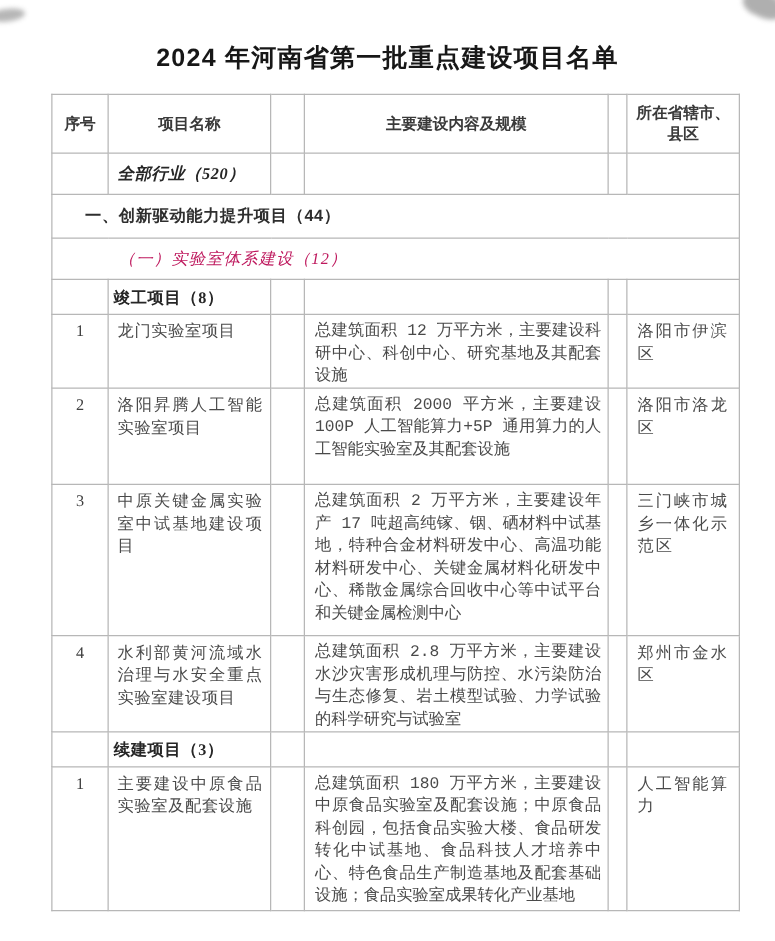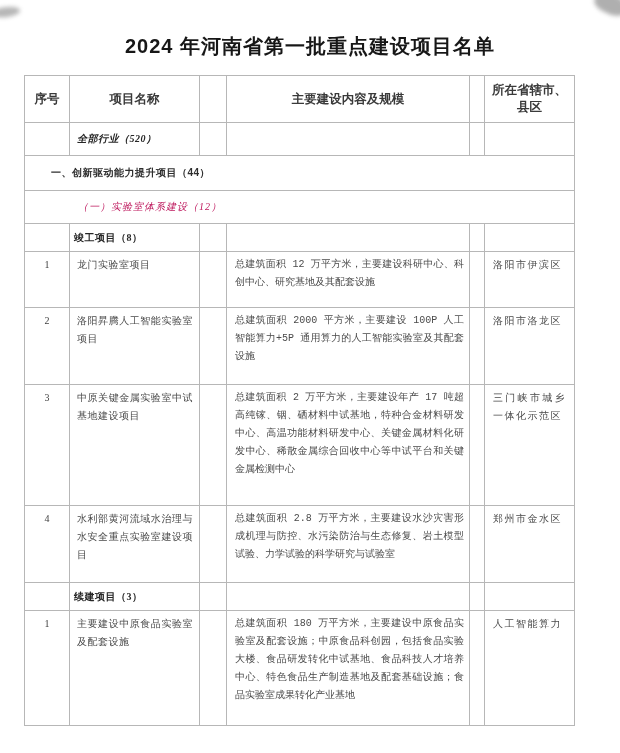--- a/index.html
+++ b/index.html
@@ -29,30 +29,30 @@
     text-align: center;
     font-family: "Liberation Sans", "DejaVu Sans", sans-serif;
     font-weight: bold;
     font-size: 20px;
     letter-spacing: 1px;
     color: #171717;
   }
 
   table.doc {
     position: absolute;
-    left: 24px;
+    left: 41px;
     top: 75px;
     width: 550px;
     border-collapse: collapse;
     table-layout: fixed;
   }
   .doc td, .doc th {
     border: 1px solid #b7b7b7;
     vertical-align: top;
-    font-size: 10px;
+    font-size: 13px;
     line-height: 18px;
     overflow: hidden;
   }
 
   
   .doc tr.hdr { height: 47px; }
   .doc tr.hdr th {
     vertical-align: middle;
     text-align: center;
     font-weight: bold;

